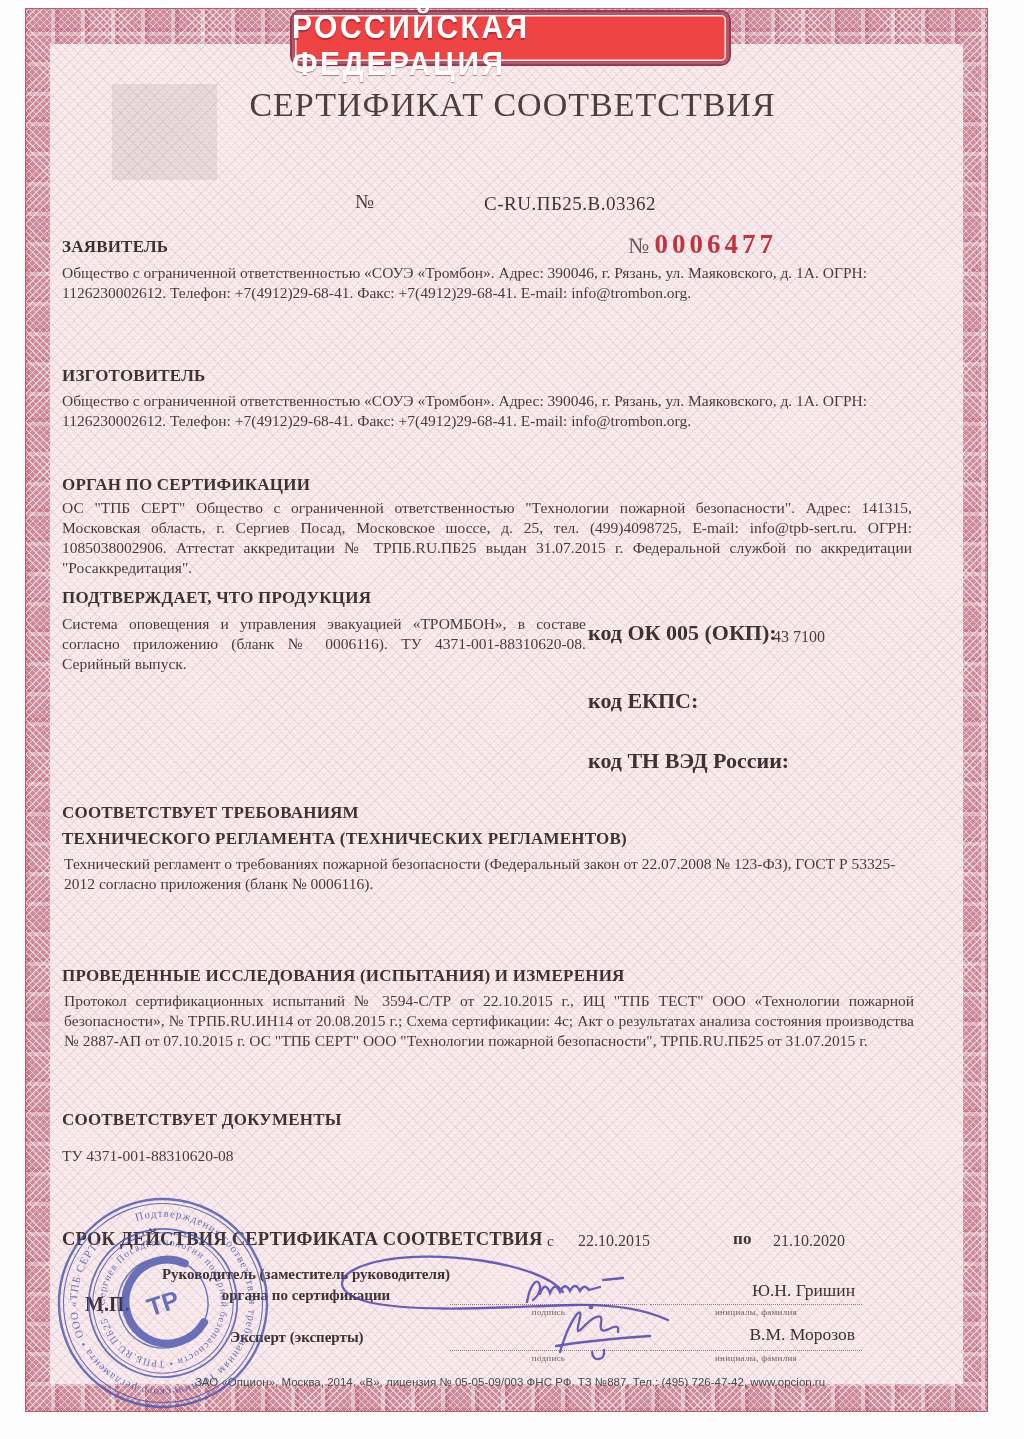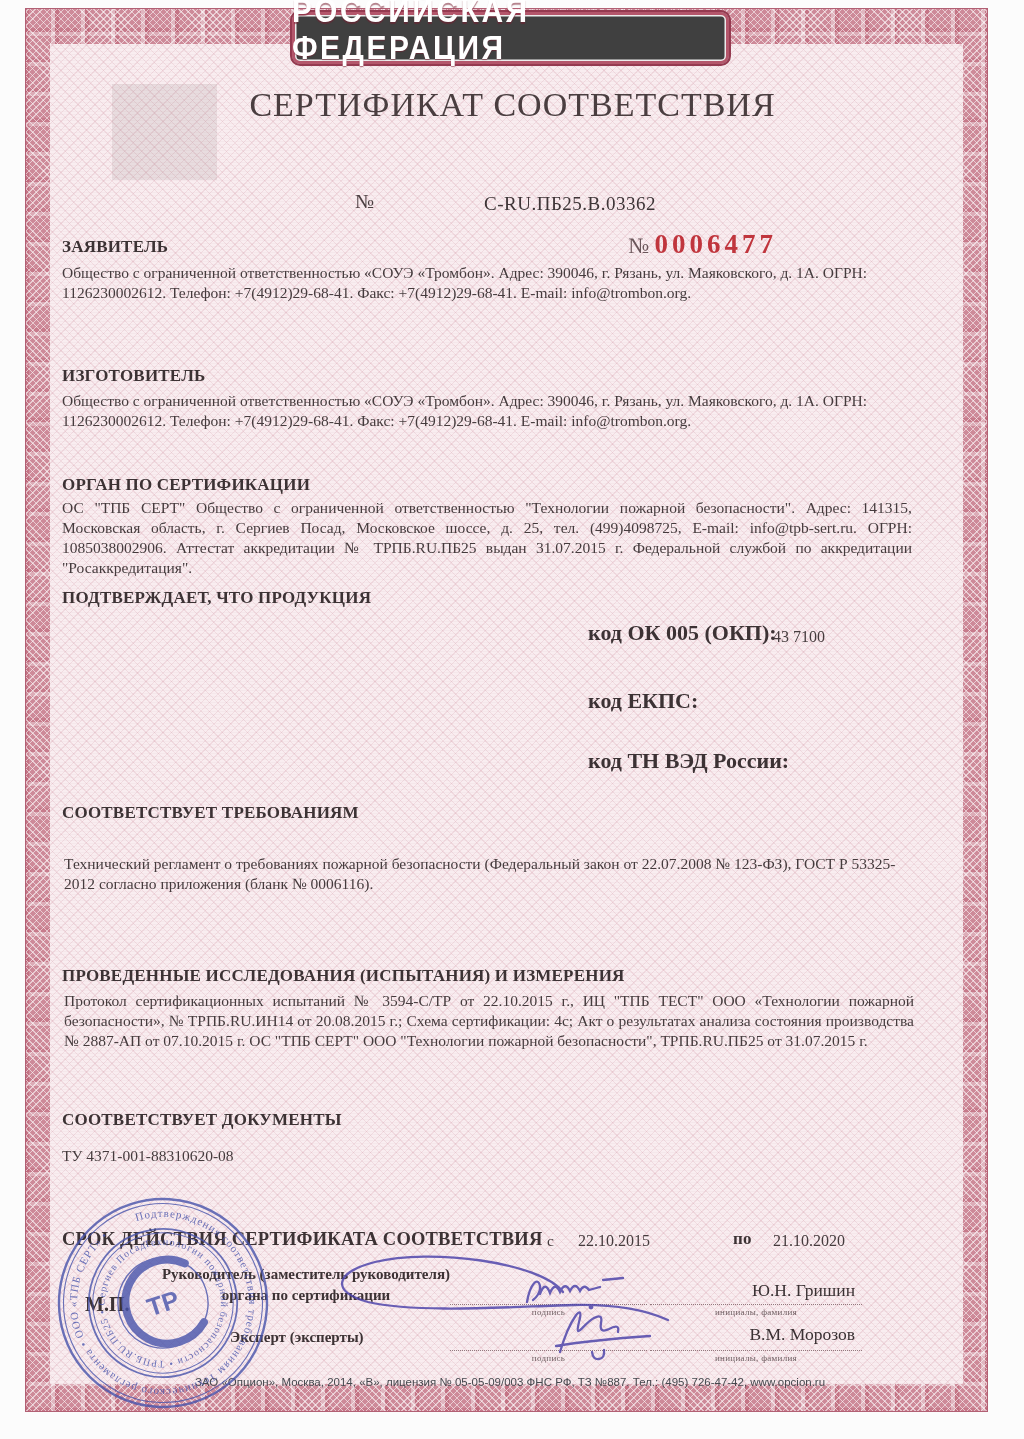--- a/index.html
+++ b/index.html
@@ -29,24 +29,24 @@
       repeating-linear-gradient(-45deg, rgba(198,122,140,.16) 0 1px, rgba(0,0,0,0) 1px 6px),
       repeating-linear-gradient(0deg, rgba(190,150,160,.07) 0 1px, rgba(0,0,0,0) 1px 3px);
   }
   .scan-artifact{
     position:absolute;left:112px;top:84px;width:105px;height:96px;
     background:rgba(125,108,110,.13);
   }
   
   .banner{
     position:absolute;left:290px;top:10px;width:437px;height:52px;
-    background:#404040;
+    background:#ef4444;
     border:2px solid #953a50;border-radius:10px;
     box-shadow: inset 0 0 0 3px #b4566b, inset 0 0 0 4.5px rgba(255,255,255,.9);
-    display:flex;align-items:flex-end;justify-content:center;
+    display:flex;align-items:flex-start;justify-content:center;
   }
   .banner span{
     font-family:"Liberation Sans", sans-serif;
     font-weight:bold;font-size:30px;letter-spacing:2.5px;color:#ffffff;
     text-shadow:0 1px 1px rgba(120,30,48,.55);
     transform:scaleY(1.08);
   }
   
   .abs{position:absolute;}
   .h{font-weight:bold;font-size:17px;color:#3c3234;letter-spacing:.2px;}
@@ -102,29 +102,31 @@
   <div class="abs h" style="left:62px;top:237px;">ЗАЯВИТЕЛЬ</div>
   <div class="abs b" style="left:62px;top:263px;width:848px;">Общество с ограниченной ответственностью «СОУЭ «Тромбон». Адрес: 390046, г. Рязань, ул. Маяковского, д. 1А. ОГРН: 1126230002612. Телефон: +7(4912)29-68-41. Факс: +7(4912)29-68-41. E-mail: info@trombon.org.</div>
 
   <div class="abs h" style="left:62px;top:366px;">ИЗГОТОВИТЕЛЬ</div>
   <div class="abs b" style="left:62px;top:391px;width:848px;">Общество с ограниченной ответственностью «СОУЭ «Тромбон». Адрес: 390046, г. Рязань, ул. Маяковского, д. 1А. ОГРН: 1126230002612. Телефон: +7(4912)29-68-41. Факс: +7(4912)29-68-41. E-mail: info@trombon.org.</div>
 
   <div class="abs h" style="left:62px;top:475px;">ОРГАН ПО СЕРТИФИКАЦИИ</div>
   <div class="abs b just" style="left:62px;top:498px;width:850px;">ОС "ТПБ СЕРТ" Общество с ограниченной ответственностью "Технологии пожарной безопасности". Адрес: 141315, Московская область, г. Сергиев Посад, Московское шоссе, д. 25, тел. (499)4098725, E-mail: info@tpb-sert.ru. ОГРН: 1085038002906. Аттестат аккредитации № ТРПБ.RU.ПБ25 выдан 31.07.2015 г. Федеральной службой по аккредитации "Росаккредитация".</div>
 
   <div class="abs h" style="left:62px;top:588px;">ПОДТВЕРЖДАЕТ, ЧТО ПРОДУКЦИЯ</div>
+  <div class="abs b just" style="left:62px;top:614px;width:524px;">Система оповещения и управления эвакуацией «ТРОМБОН», в составе согласно приложению (бланк № 0006116). ТУ 4371-001-88310620-08. Серийный выпуск.</div>
 
   <div class="abs code-label" style="left:588px;top:620px;">код ОК 005 (ОКП):</div>
   <div class="abs code-value" style="left:773px;top:628px;text-align:right;">43 7100</div>
   <div class="abs code-label" style="left:588px;top:688px;">код ЕКПС:</div>
   <div class="abs code-value" style="left:720px;top:691px;"></div>
   <div class="abs code-label" style="left:588px;top:748px;">код ТН ВЭД России:</div>
   <div class="abs code-value" style="left:790px;top:751px;"></div>
 
   <div class="abs h" style="left:62px;top:803px;">СООТВЕТСТВУЕТ ТРЕБОВАНИЯМ</div>
+  <div class="abs h" style="left:62px;top:829px;">ТЕХНИЧЕСКОГО РЕГЛАМЕНТА (ТЕХНИЧЕСКИХ РЕГЛАМЕНТОВ)</div>
   <div class="abs b" style="left:64px;top:854px;width:850px;">Технический регламент о требованиях пожарной безопасности (Федеральный закон от 22.07.2008 № 123-ФЗ), ГОСТ Р 53325-2012 согласно приложения (бланк № 0006116).</div>
 
   <div class="abs h" style="left:62px;top:966px;">ПРОВЕДЕННЫЕ ИССЛЕДОВАНИЯ (ИСПЫТАНИЯ) И ИЗМЕРЕНИЯ</div>
   <div class="abs b just" style="left:64px;top:991px;width:850px;">Протокол сертификационных испытаний № 3594-С/ТР от 22.10.2015 г., ИЦ "ТПБ ТЕСТ" ООО «Технологии пожарной безопасности», № ТРПБ.RU.ИН14 от 20.08.2015 г.; Схема сертификации: 4с; Акт о результатах анализа состояния производства № 2887-АП от 07.10.2015 г. ОС "ТПБ СЕРТ" ООО "Технологии пожарной безопасности", ТРПБ.RU.ПБ25 от 31.07.2015 г.</div>
 
   <div class="abs h" style="left:62px;top:1110px;">СООТВЕТСТВУЕТ ДОКУМЕНТЫ</div>
   <div class="abs b" style="left:62px;top:1146px;">ТУ 4371-001-88310620-08</div>
 
   <div class="abs h validity-h" style="left:62px;top:1229px;">СРОК ДЕЙСТВИЯ СЕРТИФИКАТА СООТВЕТСТВИЯ</div>
   <div class="abs b" style="left:547px;top:1231px;">с</div>

